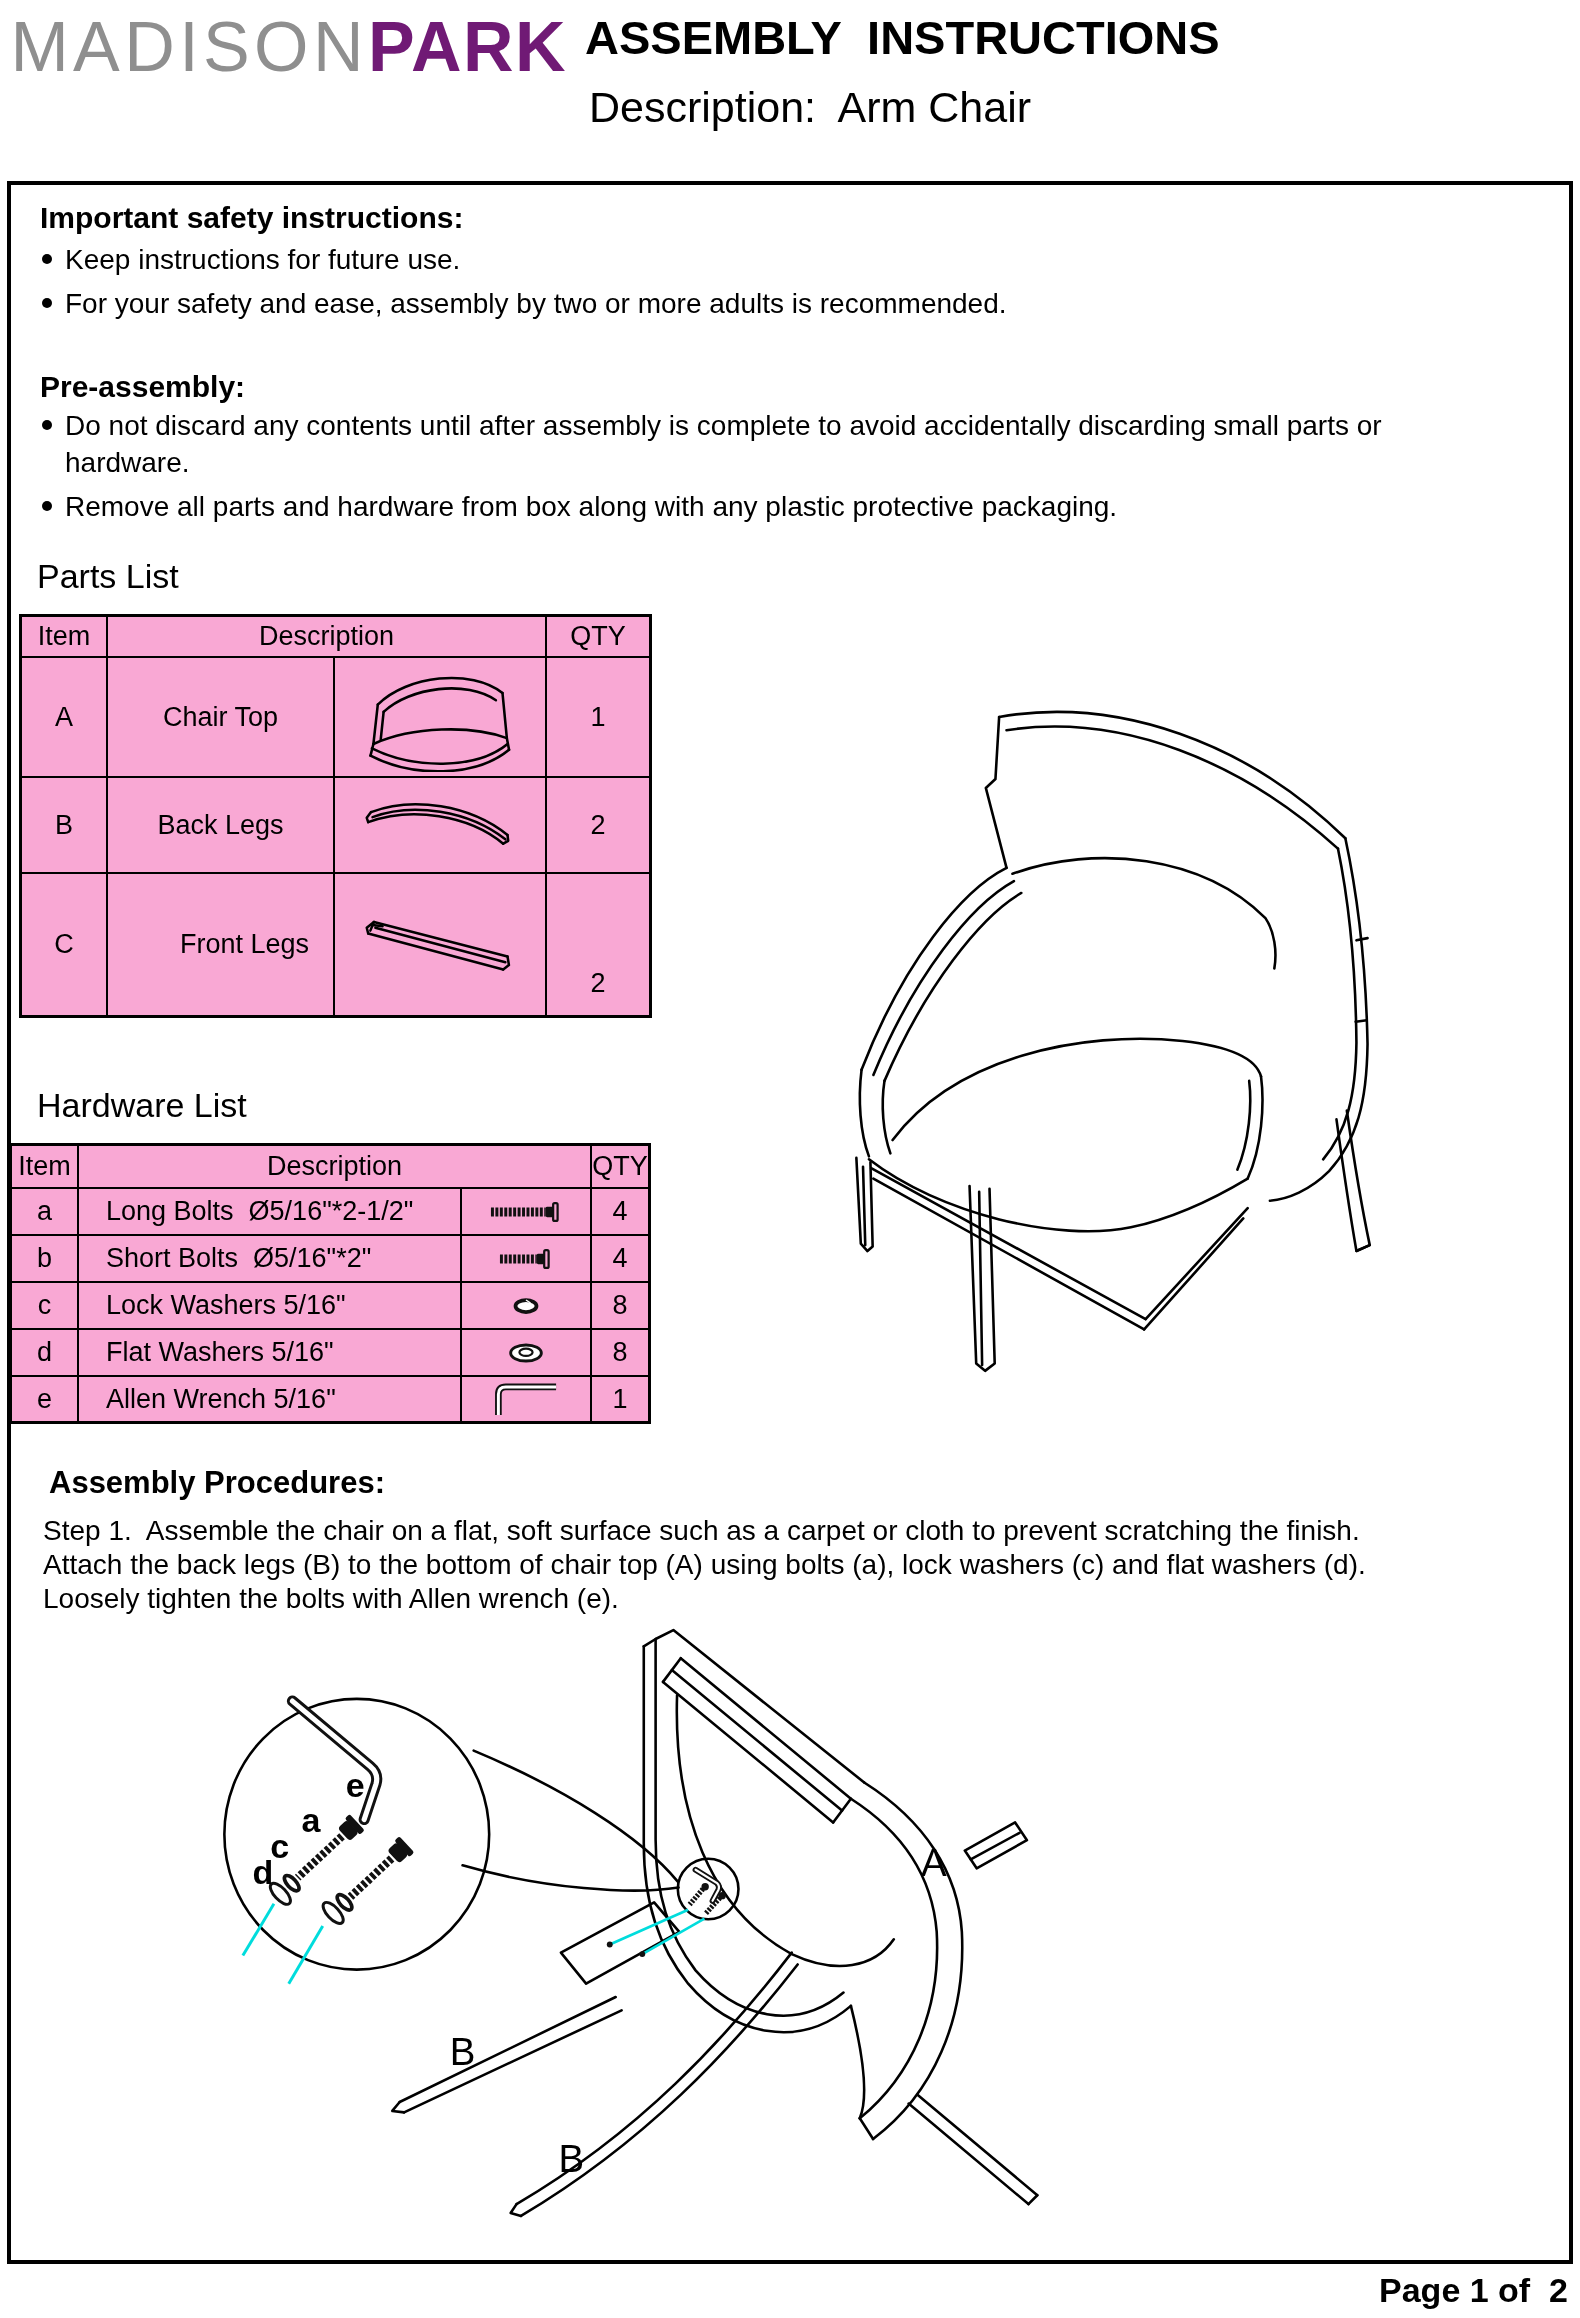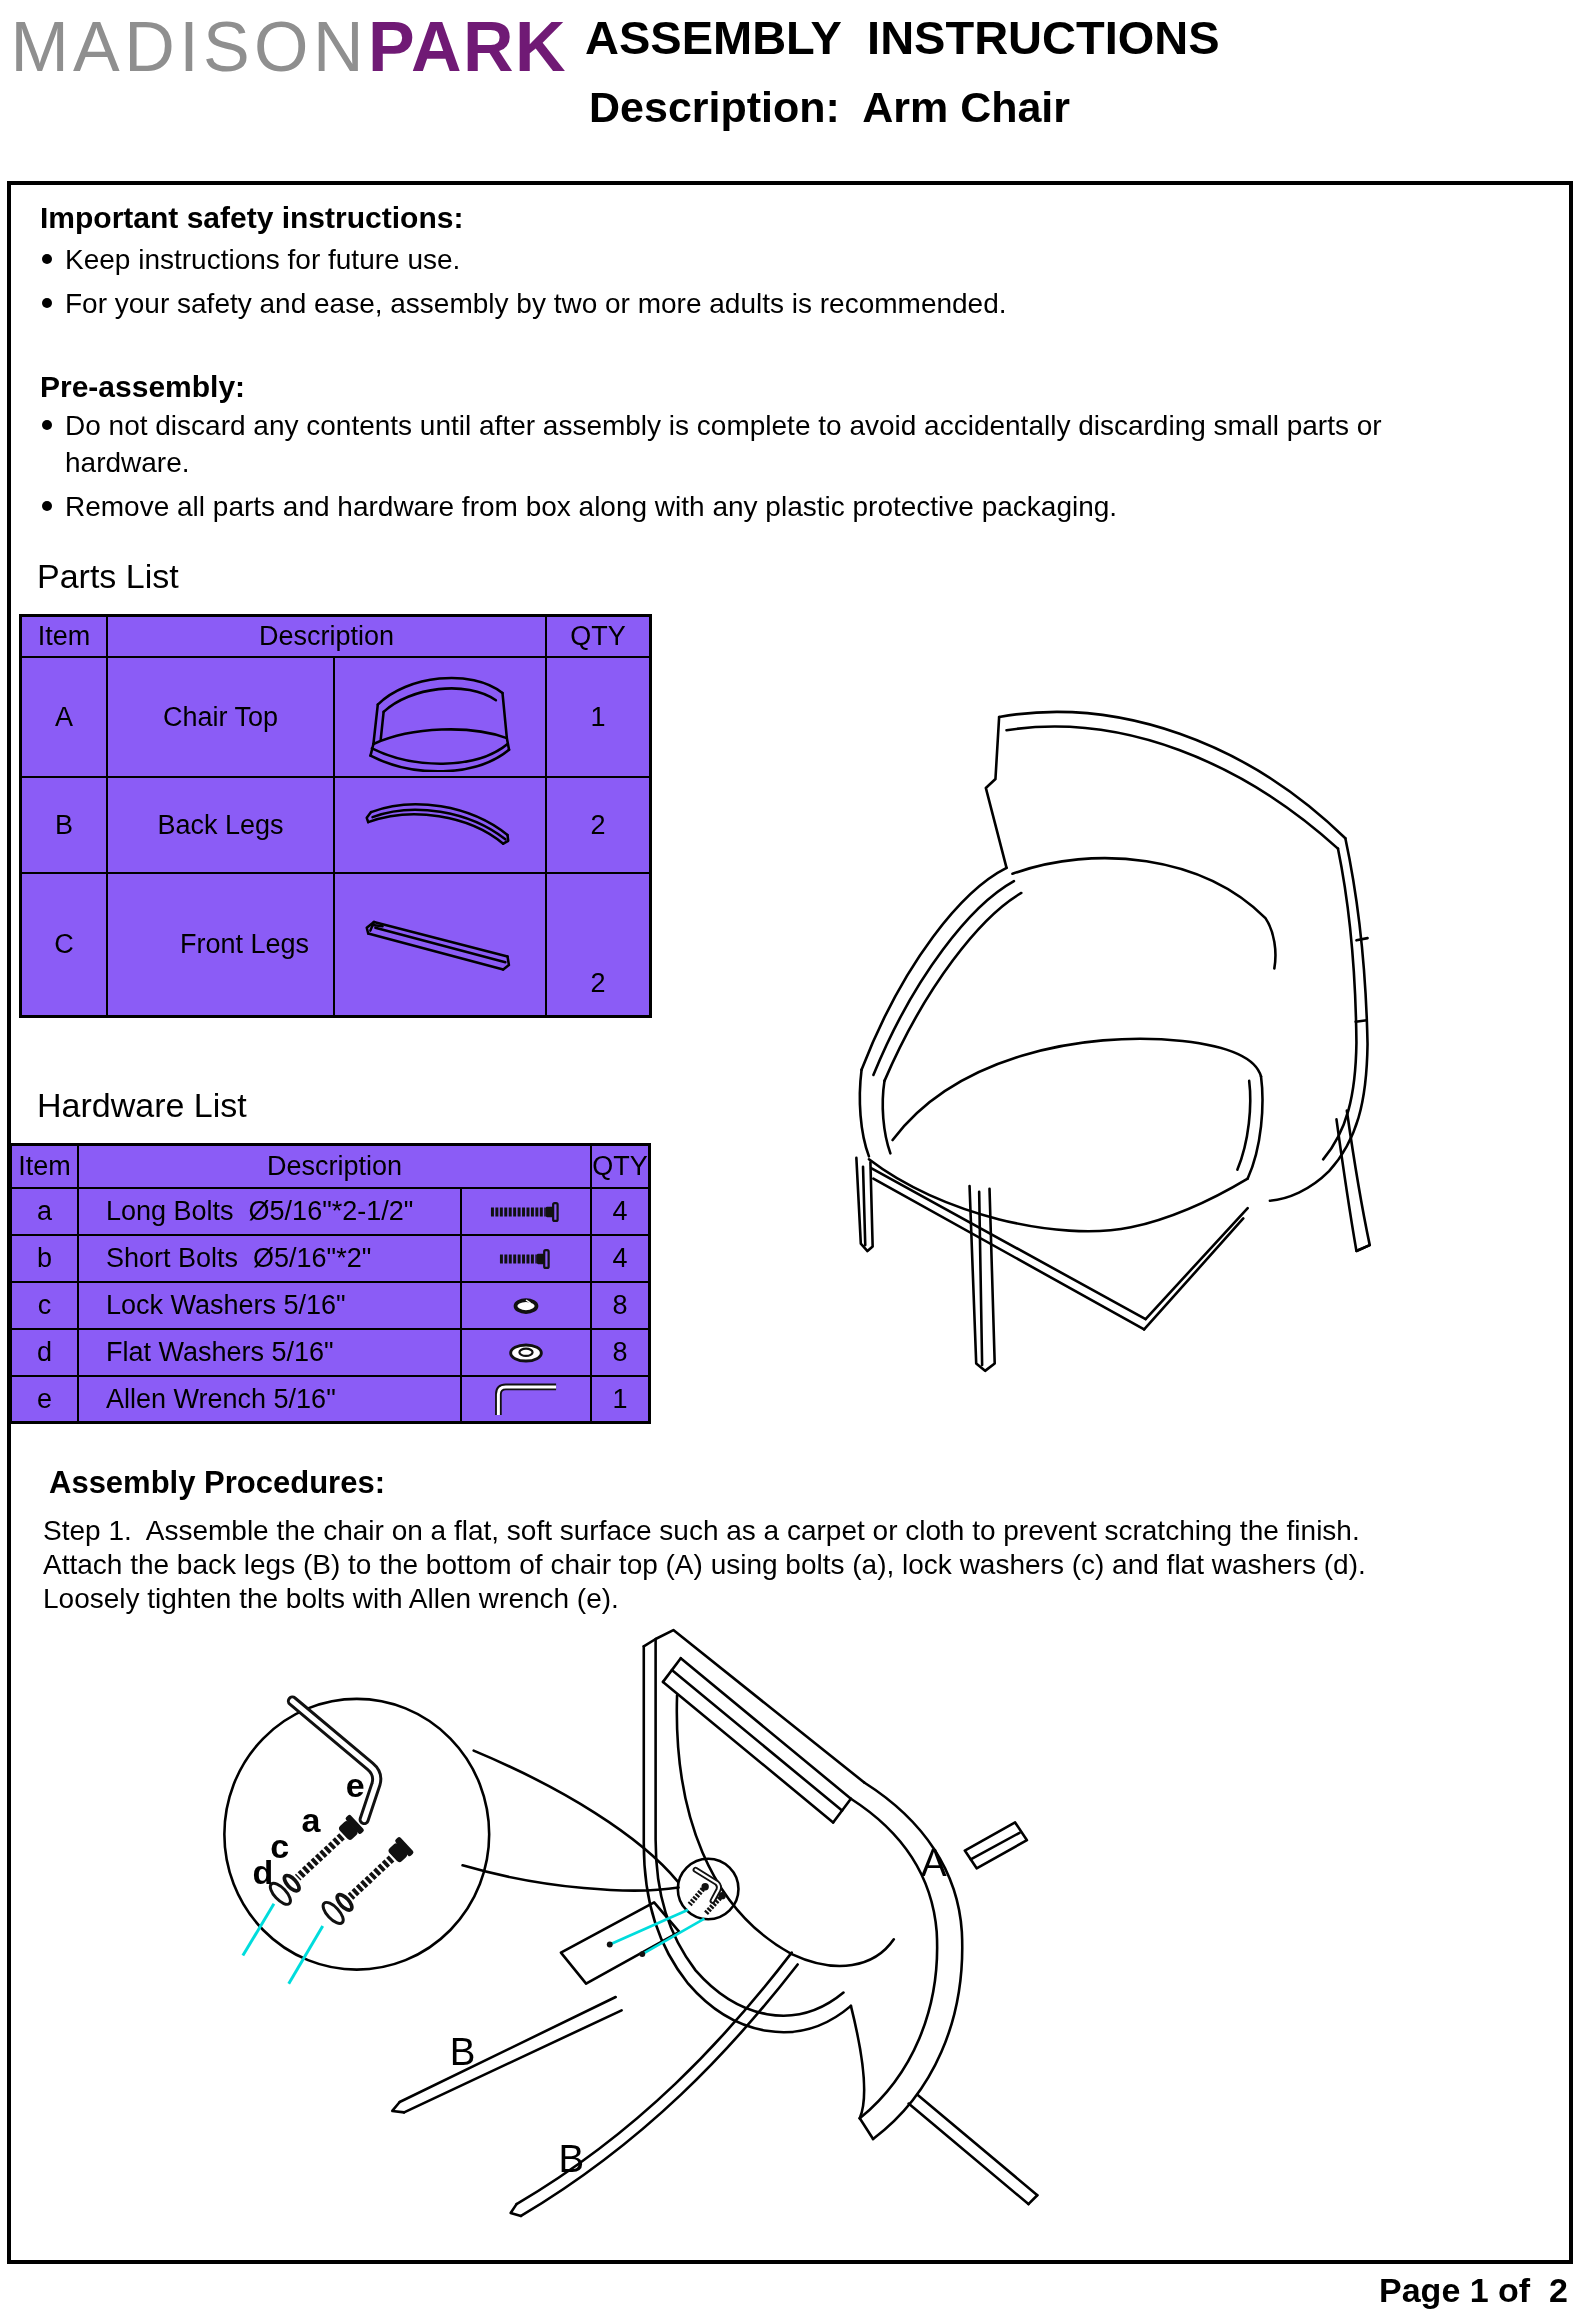--- a/index.html
+++ b/index.html
@@ -5,30 +5,30 @@
   html,body{margin:0;padding:0;background:#e8e8e8;}
   .page{position:relative;width:1580px;height:2319px;background:#fff;overflow:hidden;
         font-family:"Liberation Sans",sans-serif;color:#000;}
   .abs{position:absolute;}
   .ws{white-space:pre;}
   
   .logo{left:10.4px;top:12px;font-size:70px;letter-spacing:4.4px;line-height:1;}
   .logo .lt{font-weight:300;color:#8f8f8f;}
   .logo .bd{font-weight:700;color:#701a75;letter-spacing:1.5px;}
   .doc-title{left:585px;top:10.4px;font-size:47px;font-weight:700;}
-  .doc-desc{left:589px;top:83px;font-size:43px;font-weight:700;}
+  .doc-desc{left:589px;top:83px;font-size:43px;font-weight:400;}
   
   .mainbox{left:7.4px;top:181px;width:1566px;height:2083px;border:4.4px solid #000;box-sizing:border-box;}
   .h-bold{font-weight:700;font-size:30px;}
   .h-sec{font-weight:400;font-size:34px;}
   .blist{font-size:28px;line-height:37px;}
   .bitem{position:relative;padding-left:25px;margin-bottom:7.4px;}
   .bitem .dot{position:absolute;left:1.5px;top:12.6px;width:10.4px;height:10.4px;border-radius:50%;background:#000;}
   
-  .tbl{position:absolute;display:grid;border:3px solid #000;box-sizing:border-box;background:#8b5cf6;font-size:27px;}
+  .tbl{position:absolute;display:grid;border:3px solid #000;box-sizing:border-box;background:#f9a8d4;font-size:27px;}
   .cell{border-right:2.2px solid #000;border-bottom:2.2px solid #000;display:flex;align-items:center;justify-content:center;box-sizing:border-box;}
   .cell.nr{border-right:none;}
   .cell.nb{border-bottom:none;}
   .cell.left{justify-content:flex-start;padding-left:27px;}
   .cell.hdr{font-size:27px;}
   .qty-low{align-items:flex-end;padding-bottom:16.3px;}
   .step-text{font-size:28px;line-height:34px;}
   .footer{right:12px;top:2271px;font-size:34px;font-weight:700;}
   svg{display:block;}
   .sk{stroke:#000;fill:none;stroke-width:3.5;stroke-linecap:round;stroke-linejoin:round;}

